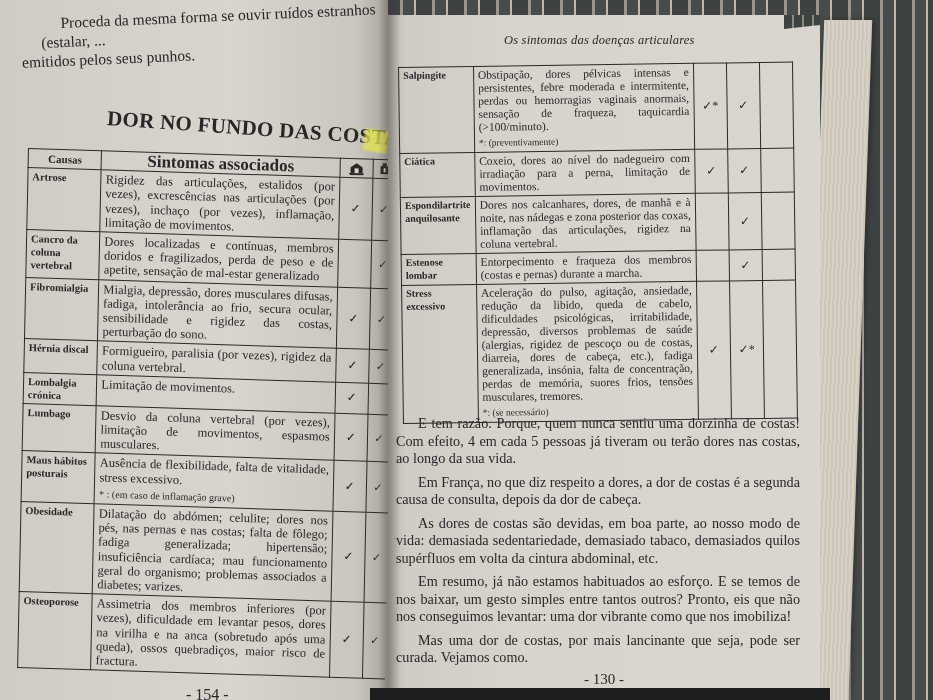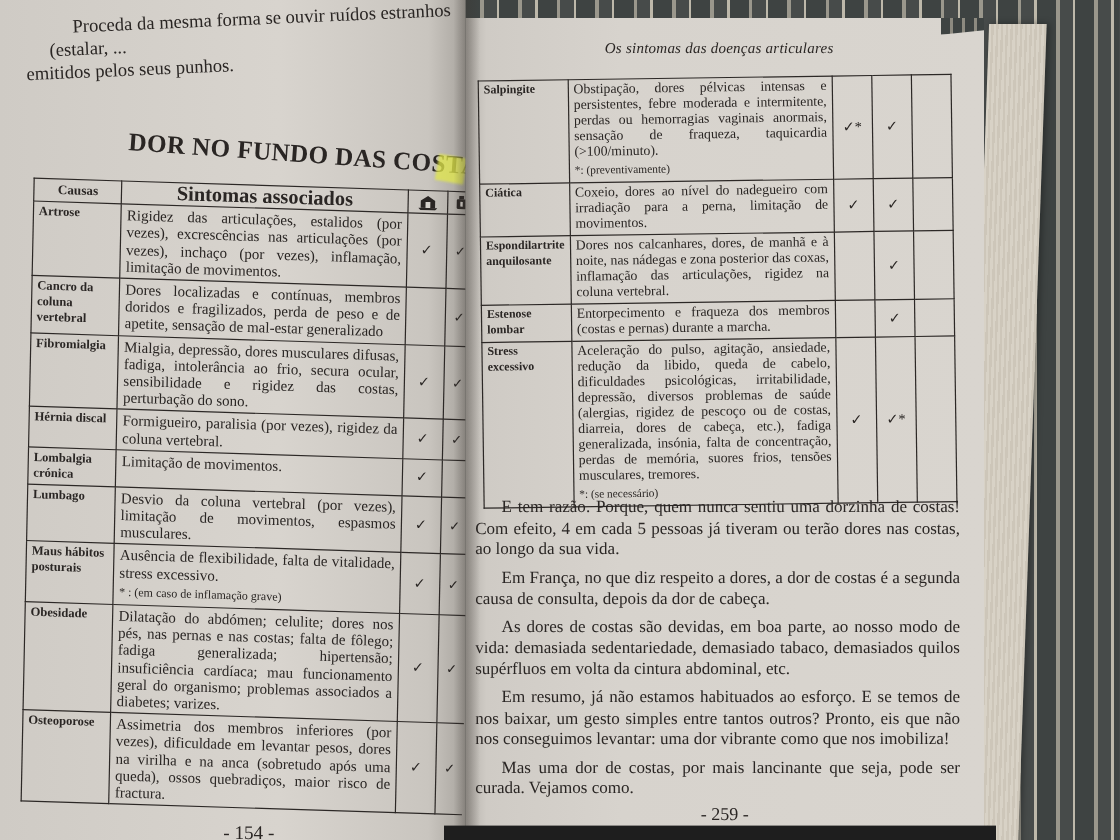--- a/index.html
+++ b/index.html
@@ -209,17 +209,17 @@
 
 
   <div class="body-text">
     <p>E tem razão. Porque, quem nunca sentiu uma dorzinha de costas! Com efeito, 4 em cada 5 pessoas já tiveram ou terão dores nas costas, ao longo da sua vida.</p>
     <p>Em França, no que diz respeito a dores, a dor de costas é a segunda causa de consulta, depois da dor de cabeça.</p>
     <p>As dores de costas são devidas, em boa parte, ao nosso modo de vida: demasiada sedentariedade, demasiado tabaco, demasiados quilos supérfluos em volta da cintura abdominal, etc.</p>
     <p>Em resumo, já não estamos habituados ao esforço. E se temos de nos baixar, um gesto simples entre tantos outros? Pronto, eis que não nos conseguimos levantar: uma dor vibrante como que nos imobiliza!</p>
     <p>Mas uma dor de costas, por mais lancinante que seja, pode ser curada. Vejamos como.</p>
   </div>
 
-  <div class="page-num-right">- 259 -</div>
+  <div class="page-num-right">- 130 -</div>
 </div>
 
 <div class="gutter-shadow"></div>
 <div class="bottom-dark"></div>
 
 </body></html>

